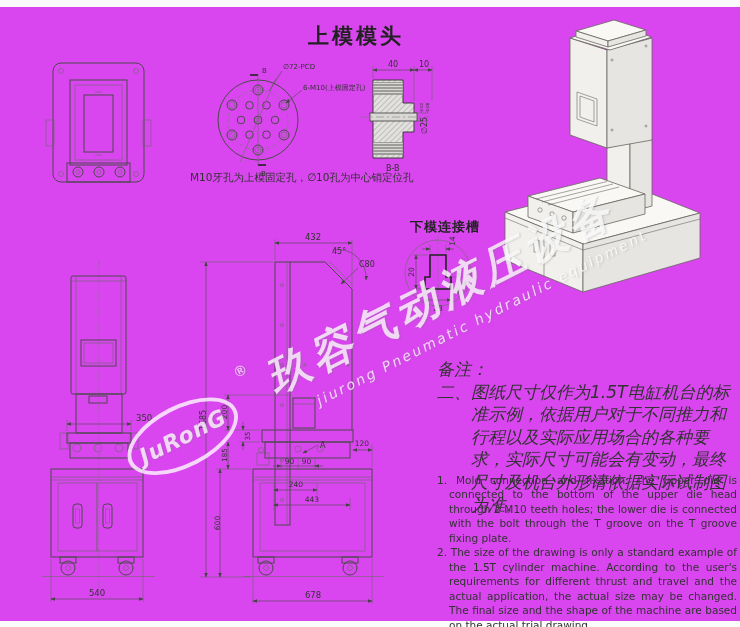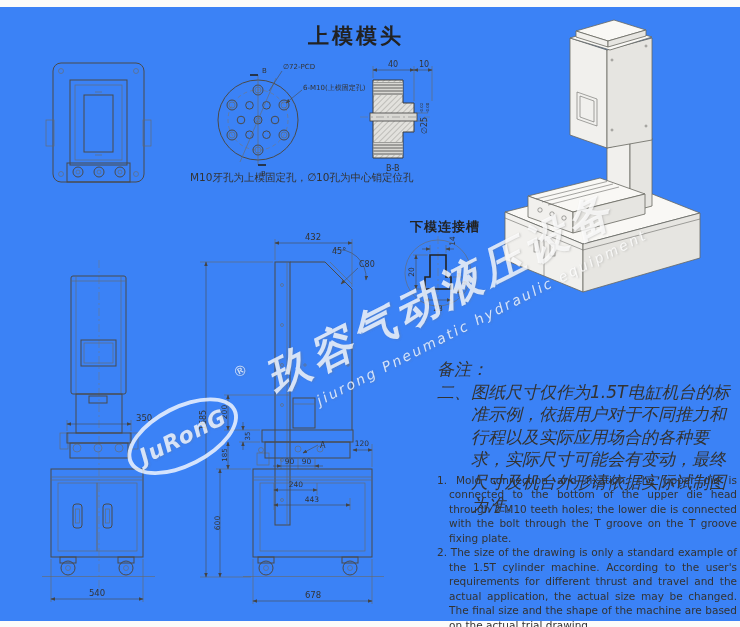--- a/index.html
+++ b/index.html
@@ -1,16 +1,16 @@
 <!DOCTYPE html>
 <html><head>
 <meta charset="utf-8">
 <style>
   html,body{margin:0;padding:0;background:#9a9a98;}
-  #stage{position:relative;width:740px;height:627px;background:#3b82f6;overflow:hidden;
+  #stage{position:relative;width:740px;height:627px;background:#d946ef;overflow:hidden;
          font-family:"DejaVu Sans",sans-serif;}
   .strip{position:absolute;left:0;width:740px;background:#fbfbfa;}
   #title{position:absolute;left:286px;top:22px;width:140px;text-align:center;
          font-size:21px;font-weight:bold;letter-spacing:3px;color:#222;z-index:6;}
   .tslot-title{position:absolute;left:410px;top:218px;font-size:13px;font-weight:bold;
          color:#222;letter-spacing:1px;z-index:3;}
   svg.drawing{position:absolute;left:0;top:0;z-index:2;}
   svg text{font-family:"DejaVu Sans",sans-serif;fill:#333;}
   .ln{stroke:#4a4a4a;stroke-width:1;fill:none;}
   .lt{stroke:#6a6a66;stroke-width:.6;fill:none;}

